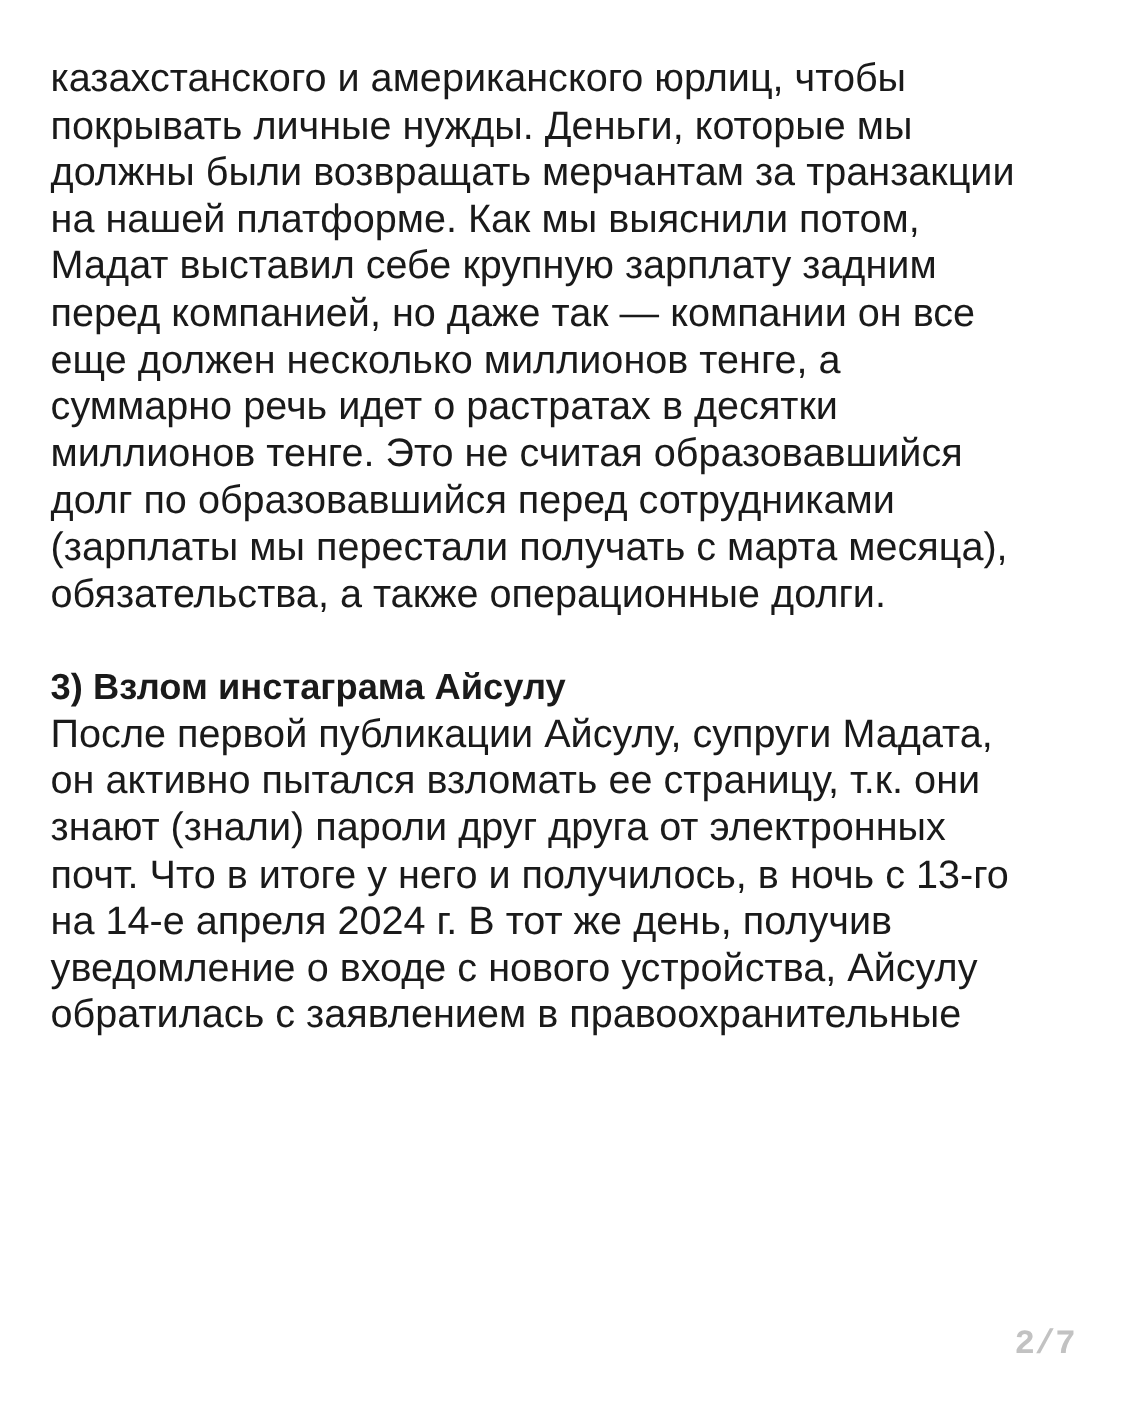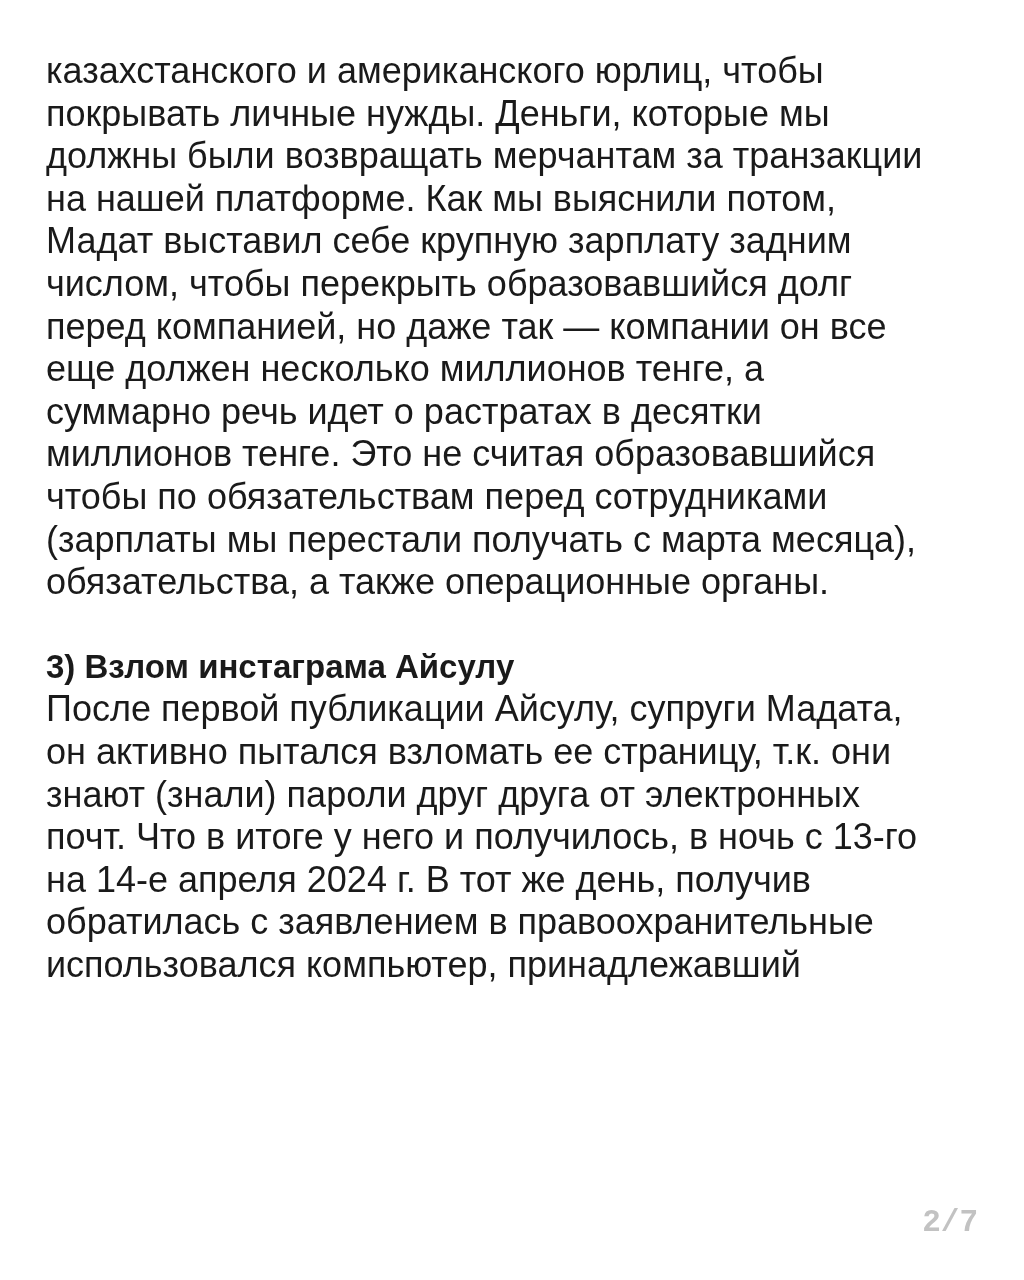--- a/index.html
+++ b/index.html
@@ -49,36 +49,35 @@
 </head>
 <body>
 
 <div class="page">
   <div class="para">
     <span class="line">казахстанского и американского юрлиц, чтобы</span>
     <span class="line">покрывать личные нужды. Деньги, которые мы</span>
     <span class="line">должны были возвращать мерчантам за транзакции</span>
     <span class="line">на нашей платформе. Как мы выяснили потом,</span>
     <span class="line">Мадат выставил себе крупную зарплату задним</span>
-    <span class="line">числом, чтобы перекрыть образовавшийся долг</span>
     <span class="line">перед компанией, но даже так — компании он все</span>
     <span class="line">еще должен несколько миллионов тенге, а</span>
     <span class="line">суммарно речь идет о растратах в десятки</span>
     <span class="line">миллионов тенге. Это не считая образовавшийся</span>
-    <span class="line">чтобы по обязательствам перед сотрудниками</span>
+    <span class="line">долг по образовавшийся перед сотрудниками</span>
     <span class="line">(зарплаты мы перестали получать с марта месяца),</span>
-    <span class="line">обязательства, а также операционные органы.</span>
+    <span class="line">обязательства, а также операционные долги.</span>
   </div>
 
   <span class="heading">3) Взлом инстаграма Айсулу</span>
 
   <div class="para">
     <span class="line">После первой публикации Айсулу, супруги Мадата,</span>
     <span class="line">он активно пытался взломать ее страницу, т.к. они</span>
     <span class="line">знают (знали) пароли друг друга от электронных</span>
     <span class="line">почт. Что в итоге у него и получилось, в ночь с 13-го</span>
     <span class="line">на 14-е апреля 2024 г. В тот же день, получив</span>
+    <span class="line">уведомление о входе с нового устройства, Айсулу</span>
     <span class="line">обратилась с заявлением в правоохранительные</span>
-    <span class="line">использовался компьютер, принадлежавший</span>
   </div>
 </div>
 
 <div class="page-counter">2/7</div>
 
 </body></html>

